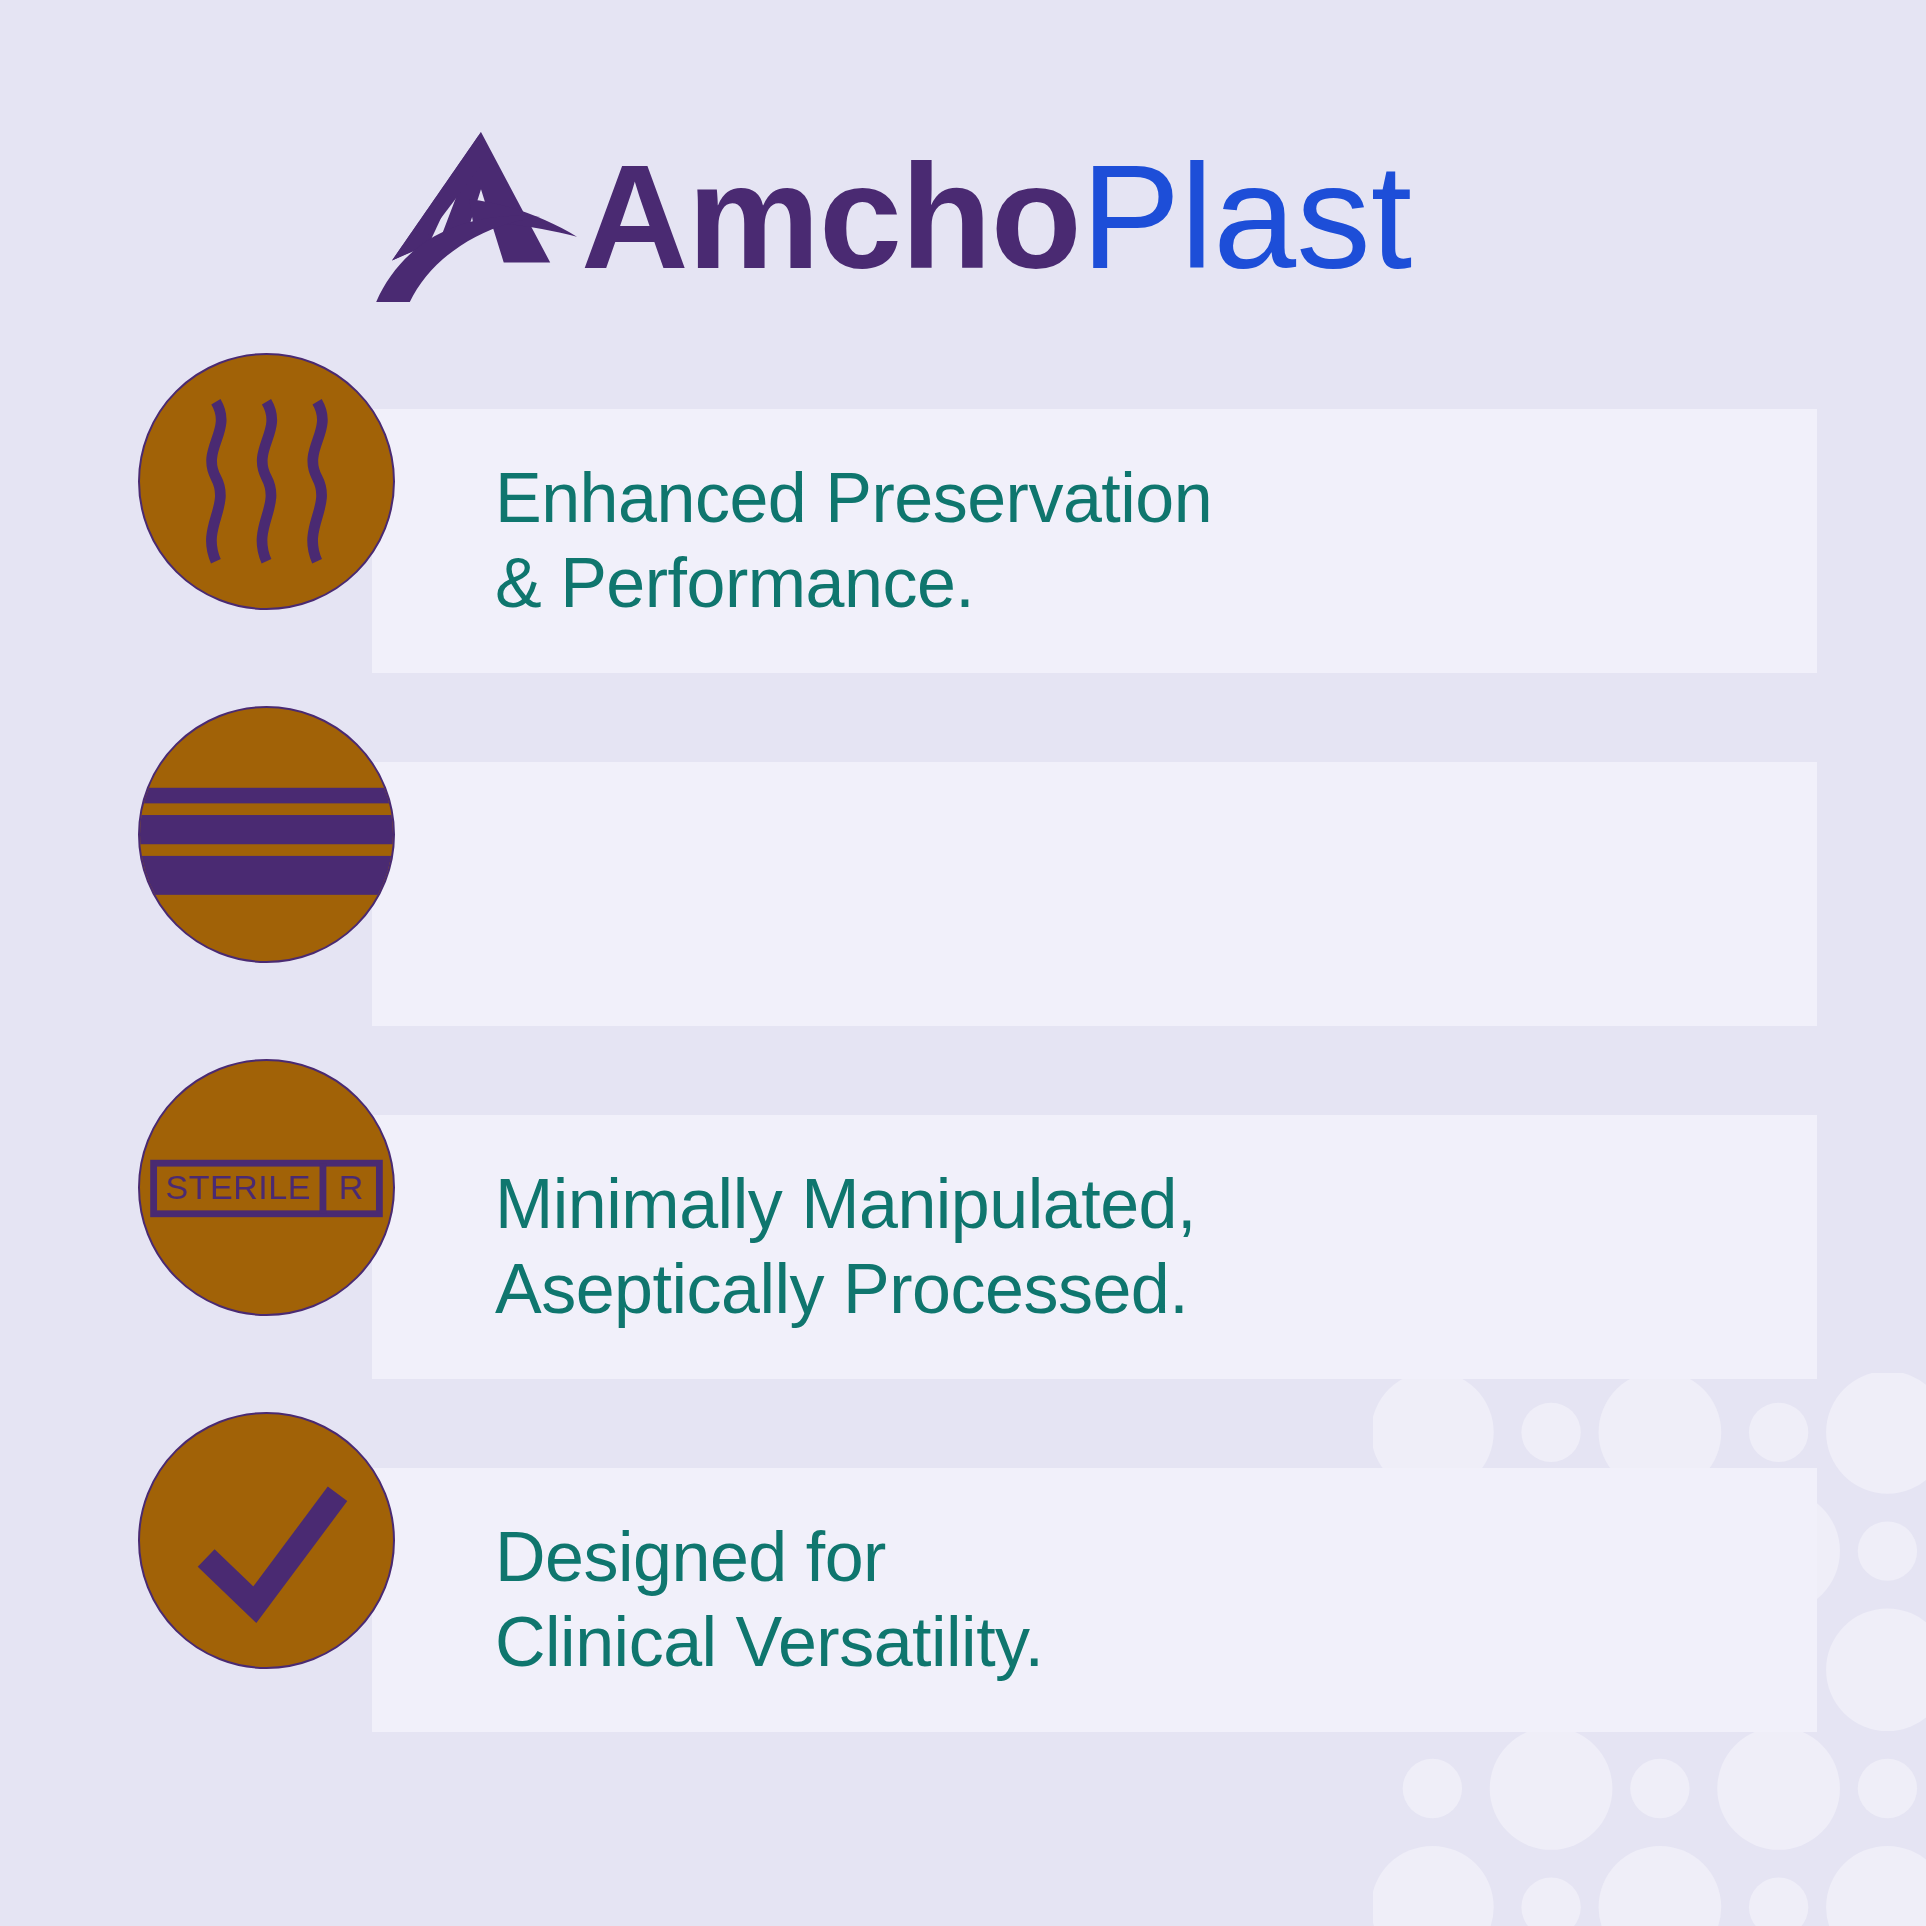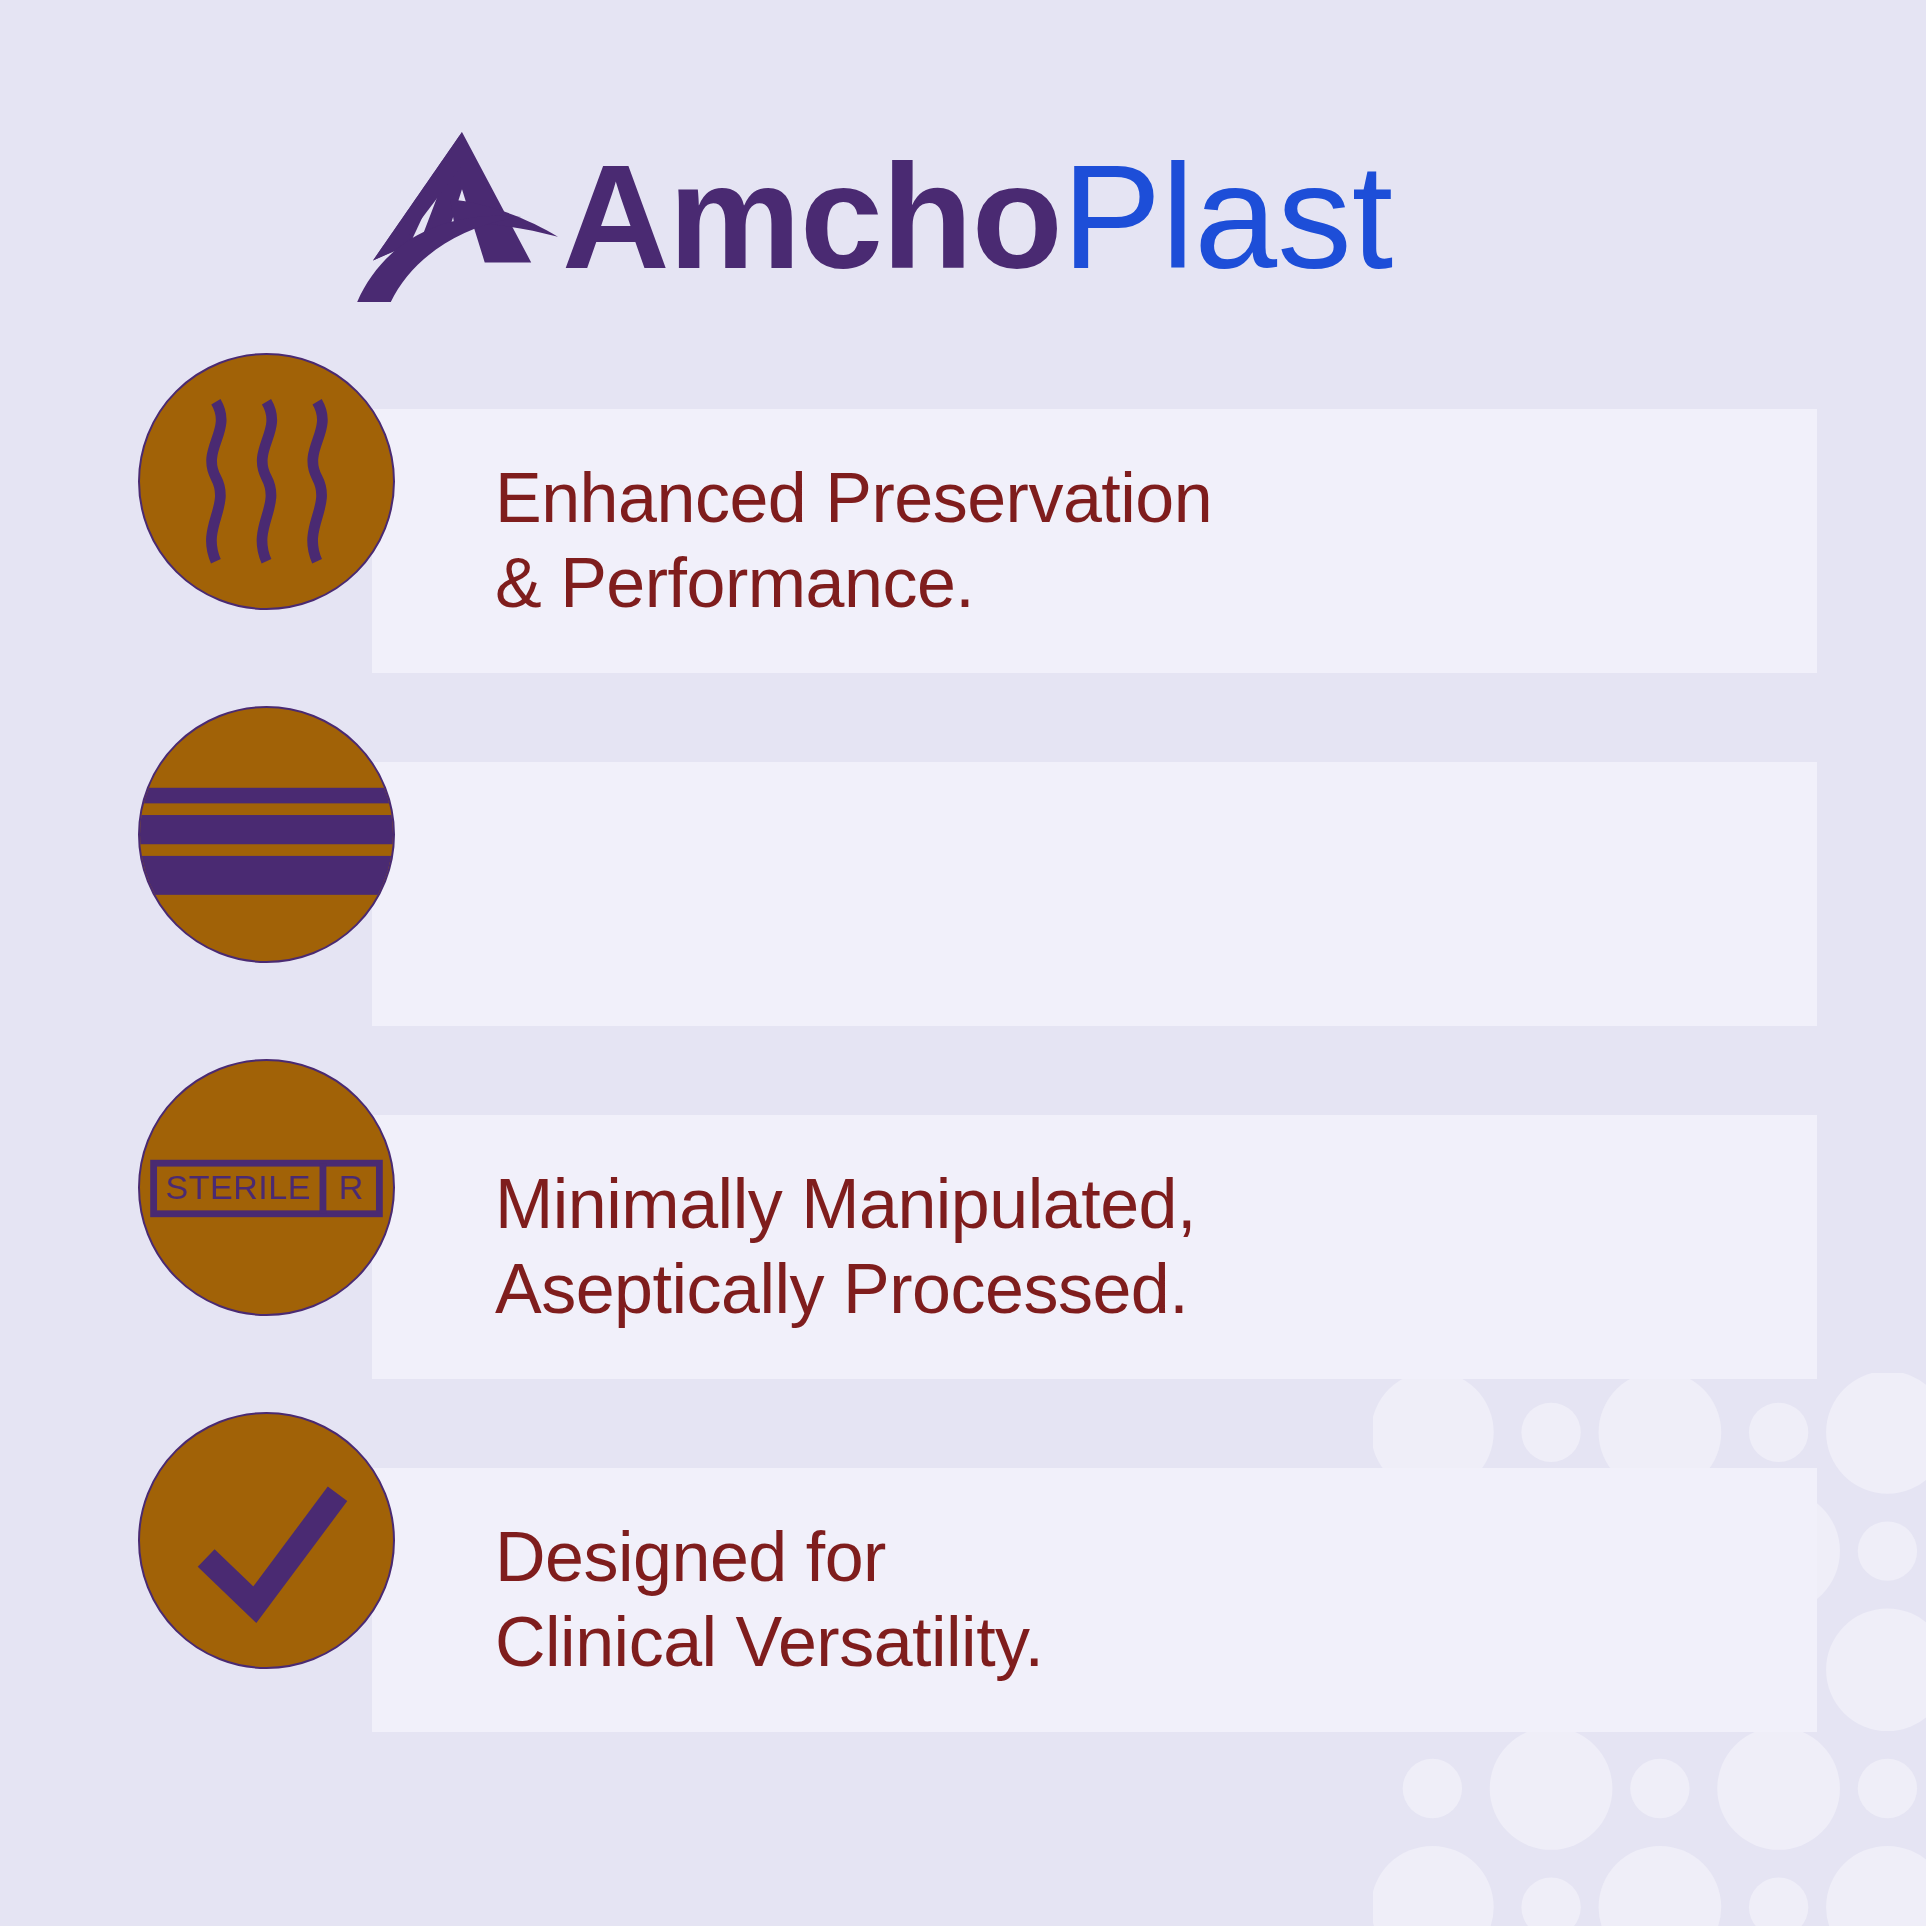--- a/index.html
+++ b/index.html
@@ -30,20 +30,21 @@
   .logo-wrap {
     position: absolute;
     top: 117px;
     left: 0;
     width: 1748px;
     height: 198px;
     display: flex;
     align-items: center;
     justify-content: center;
     z-index: 2;
+    padding-left: 19px;
   }
   .logo-mark {
     width: 213px;
     height: 176px;
     flex: 0 0 auto;
     margin-right: -6px;
   }
   .logo-text {
     font-size: 149px;
     line-height: 1;
@@ -104,21 +105,21 @@
     height: 100%;
   }
   .feature-text {
     position: absolute;
     left: 495px;
     top: 0;
     height: 264px;
     display: flex;
     flex-direction: column;
     justify-content: center;
-    color: #7f1d1d;
+    color: #0f766e;
     font-size: 70px;
     line-height: 1.22;
     letter-spacing: -0.5px;
     white-space: pre-line;
     z-index: 2;
   }
 </style>
 </head>
 <body>
 

